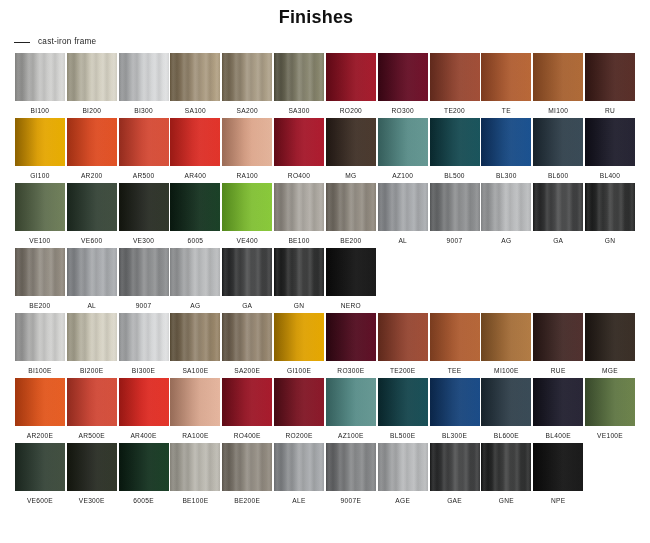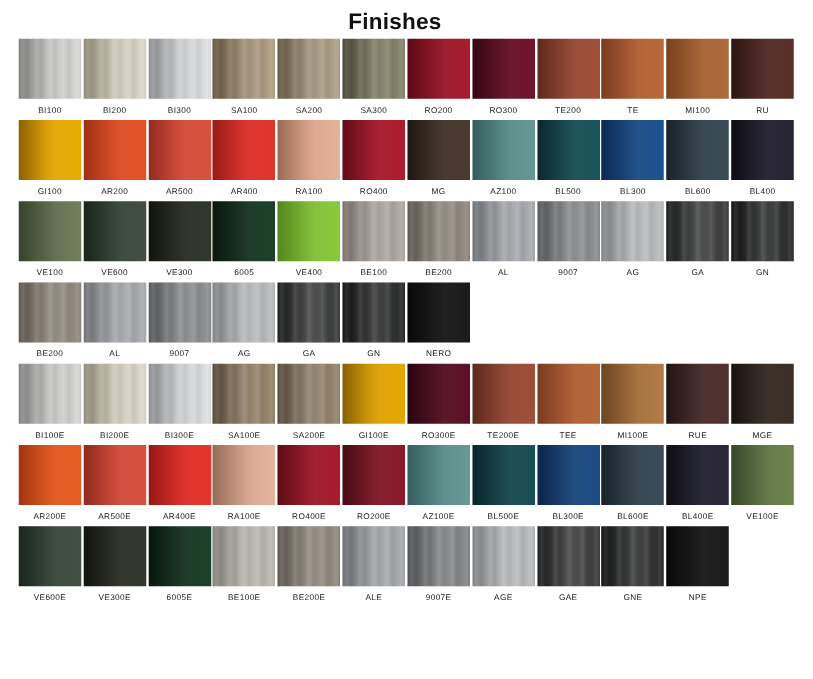--- a/index.html
+++ b/index.html
@@ -81,20 +81,24 @@
   .row-1 .swatch, .row-2 .swatch, .row-3 .swatch,
   .row-5 .swatch, .row-6 .swatch, .row-7 .swatch { width: 50px; }
   .row-4 .swatch { width: 50px; }
 </style>
 </head>
 <body>
 
 <h1 id="page-title">Finishes</h1>
 
 <div id="sections-root">
+    <div class="section-header">
+      <span class="section-dash"></span>
+      <span class="section-label">cast-iron frame</span>
+    </div>
     <div class="swatch-row row-1">
       <div class="swatch-cell" style="width: 51.8333px;">
         <div class="swatch" style="background: linear-gradient(to right, rgb(142, 142, 140) 0%, rgb(183, 183, 181) 45%, rgb(230, 230, 228) 100%);">
           <div class="sheen" style="background: repeating-linear-gradient(to right, rgba(255, 255, 255, 0) 0px, rgba(255, 255, 255, 0.1) 3px, rgba(0, 0, 0, 0.07) 7px, rgba(255, 255, 255, 0) 11px), linear-gradient(to right, rgba(0, 0, 0, 0.1) 0%, rgba(255, 255, 255, 0.18) 55%, rgba(0, 0, 0, 0.06) 100%);"></div>
         </div>
         <div class="swatch-label">BI100</div>
       </div>
       <div class="swatch-cell" style="width: 51.8333px;">
         <div class="swatch" style="background: linear-gradient(to right, rgb(158, 153, 131) 0%, rgb(195, 190, 171) 45%, rgb(232, 228, 214) 100%);">
           <div class="sheen" style="background: repeating-linear-gradient(to right, rgba(255, 255, 255, 0) 0px, rgba(255, 255, 255, 0.1) 3px, rgba(0, 0, 0, 0.07) 7px, rgba(255, 255, 255, 0) 11px), linear-gradient(to right, rgba(0, 0, 0, 0.1) 0%, rgba(255, 255, 255, 0.18) 55%, rgba(0, 0, 0, 0.06) 100%);"></div>

